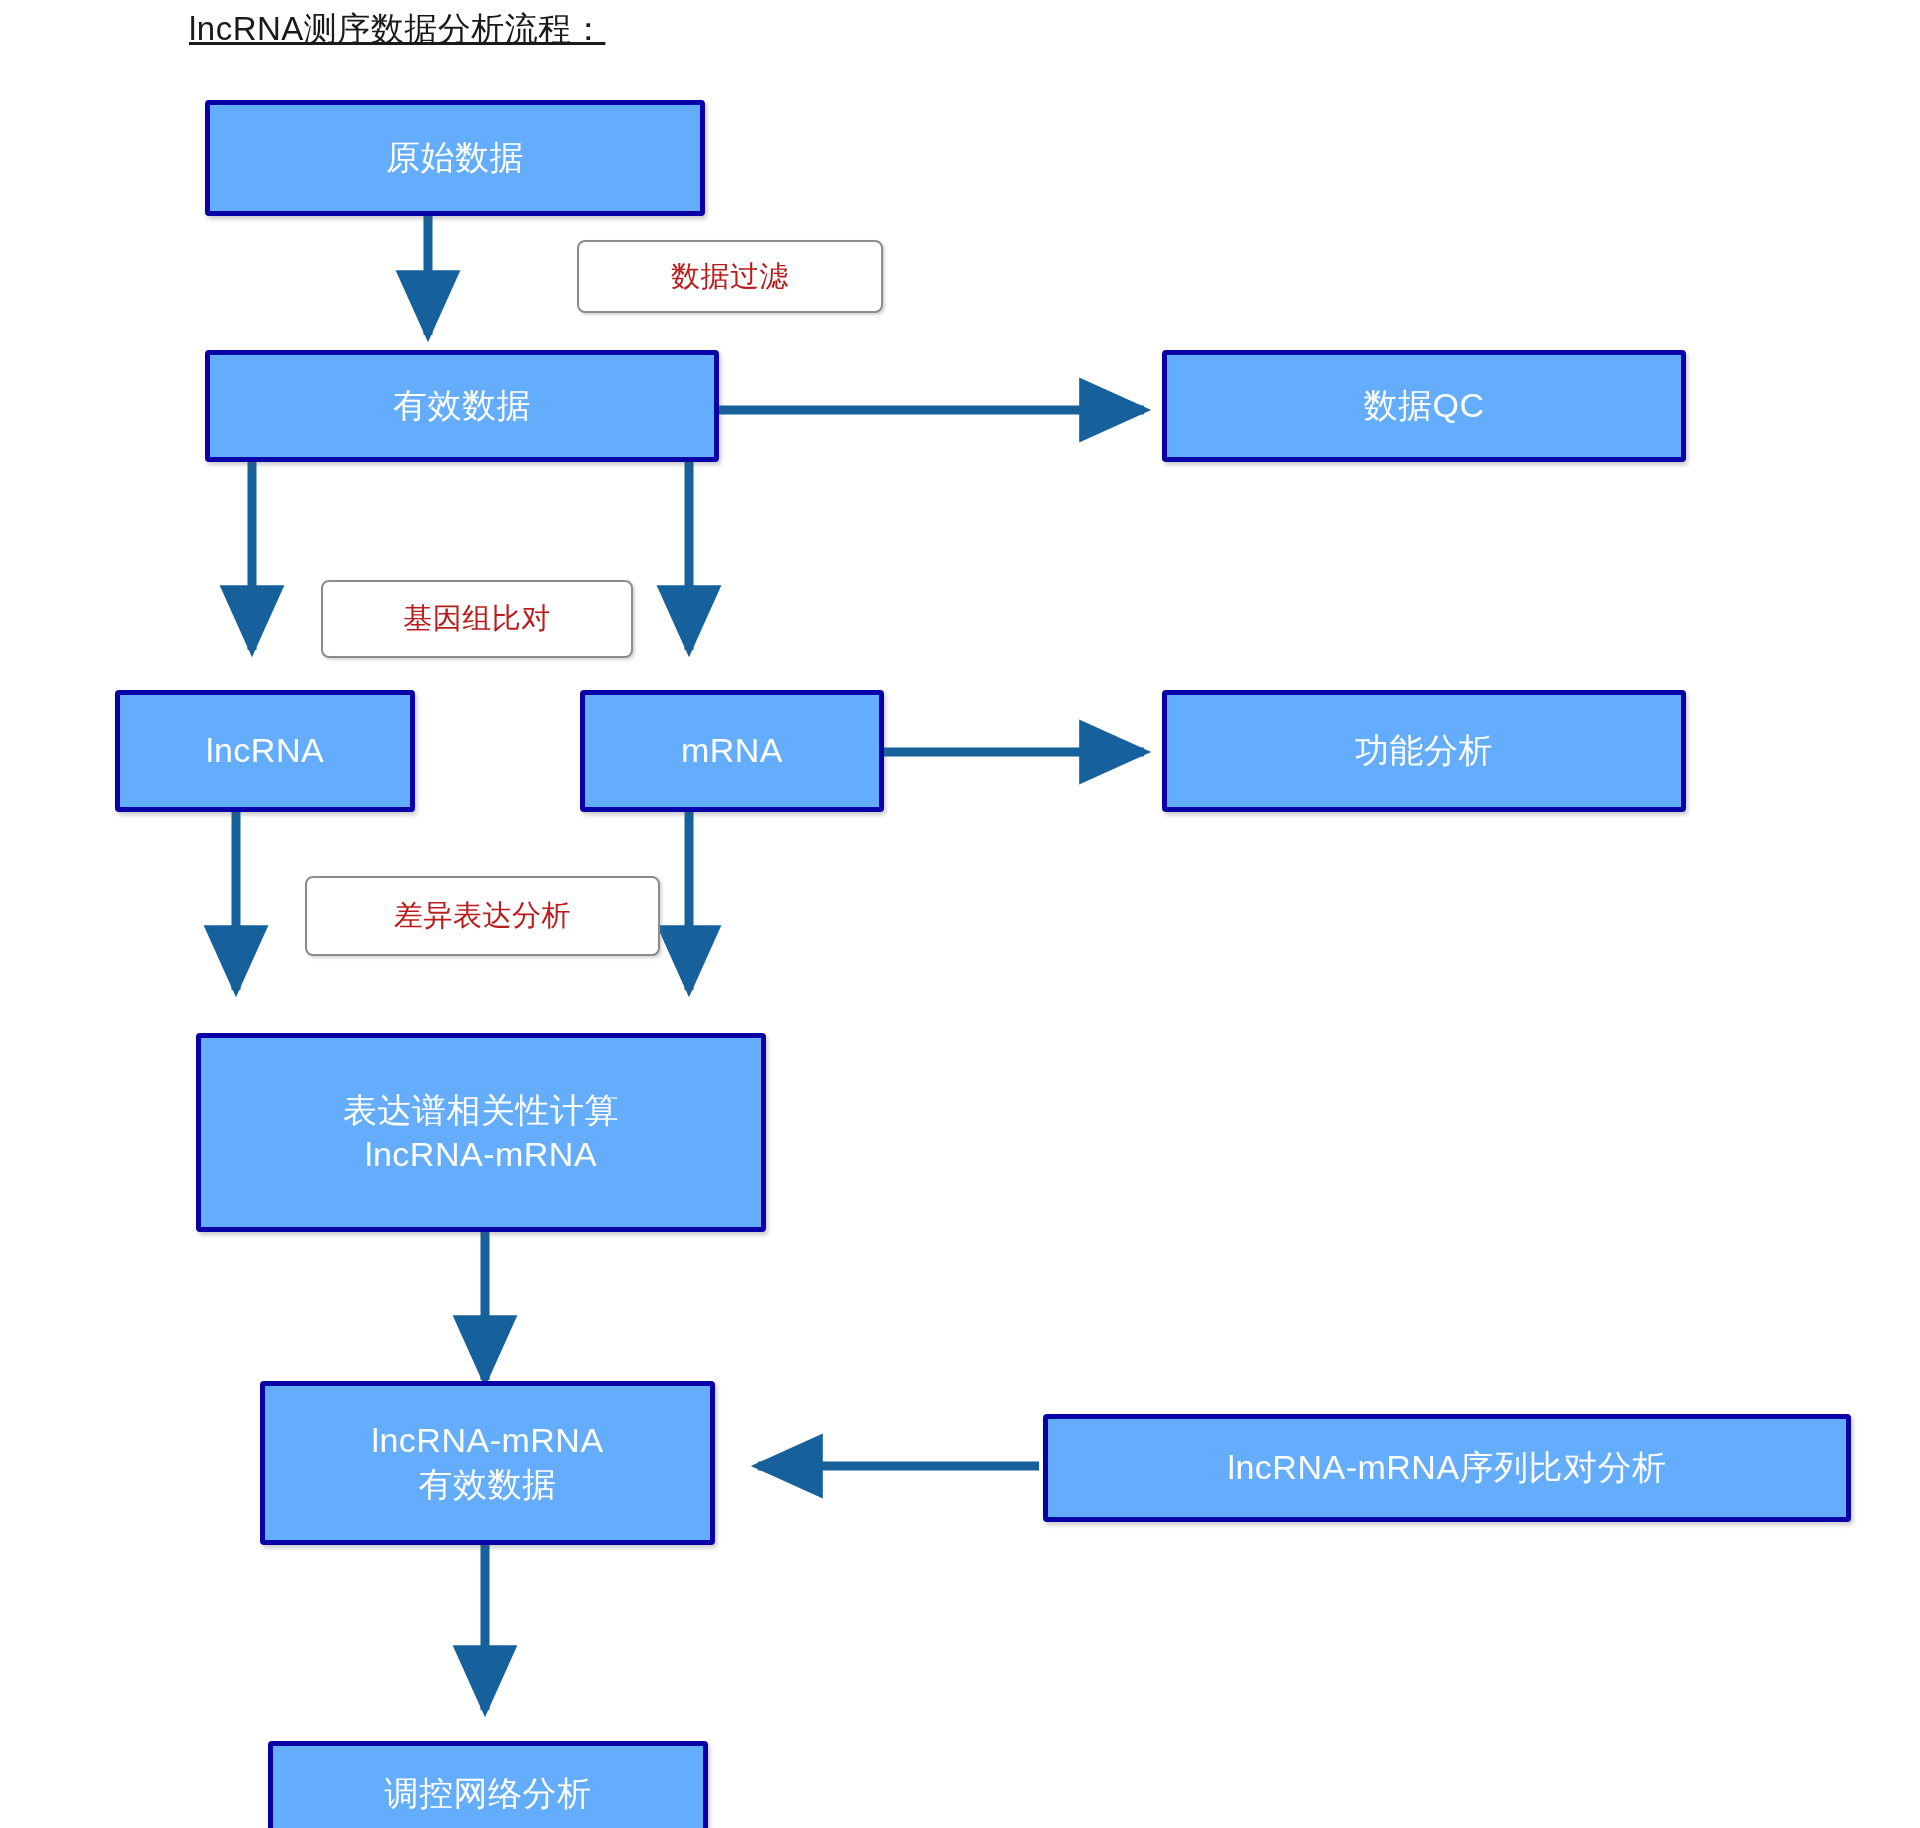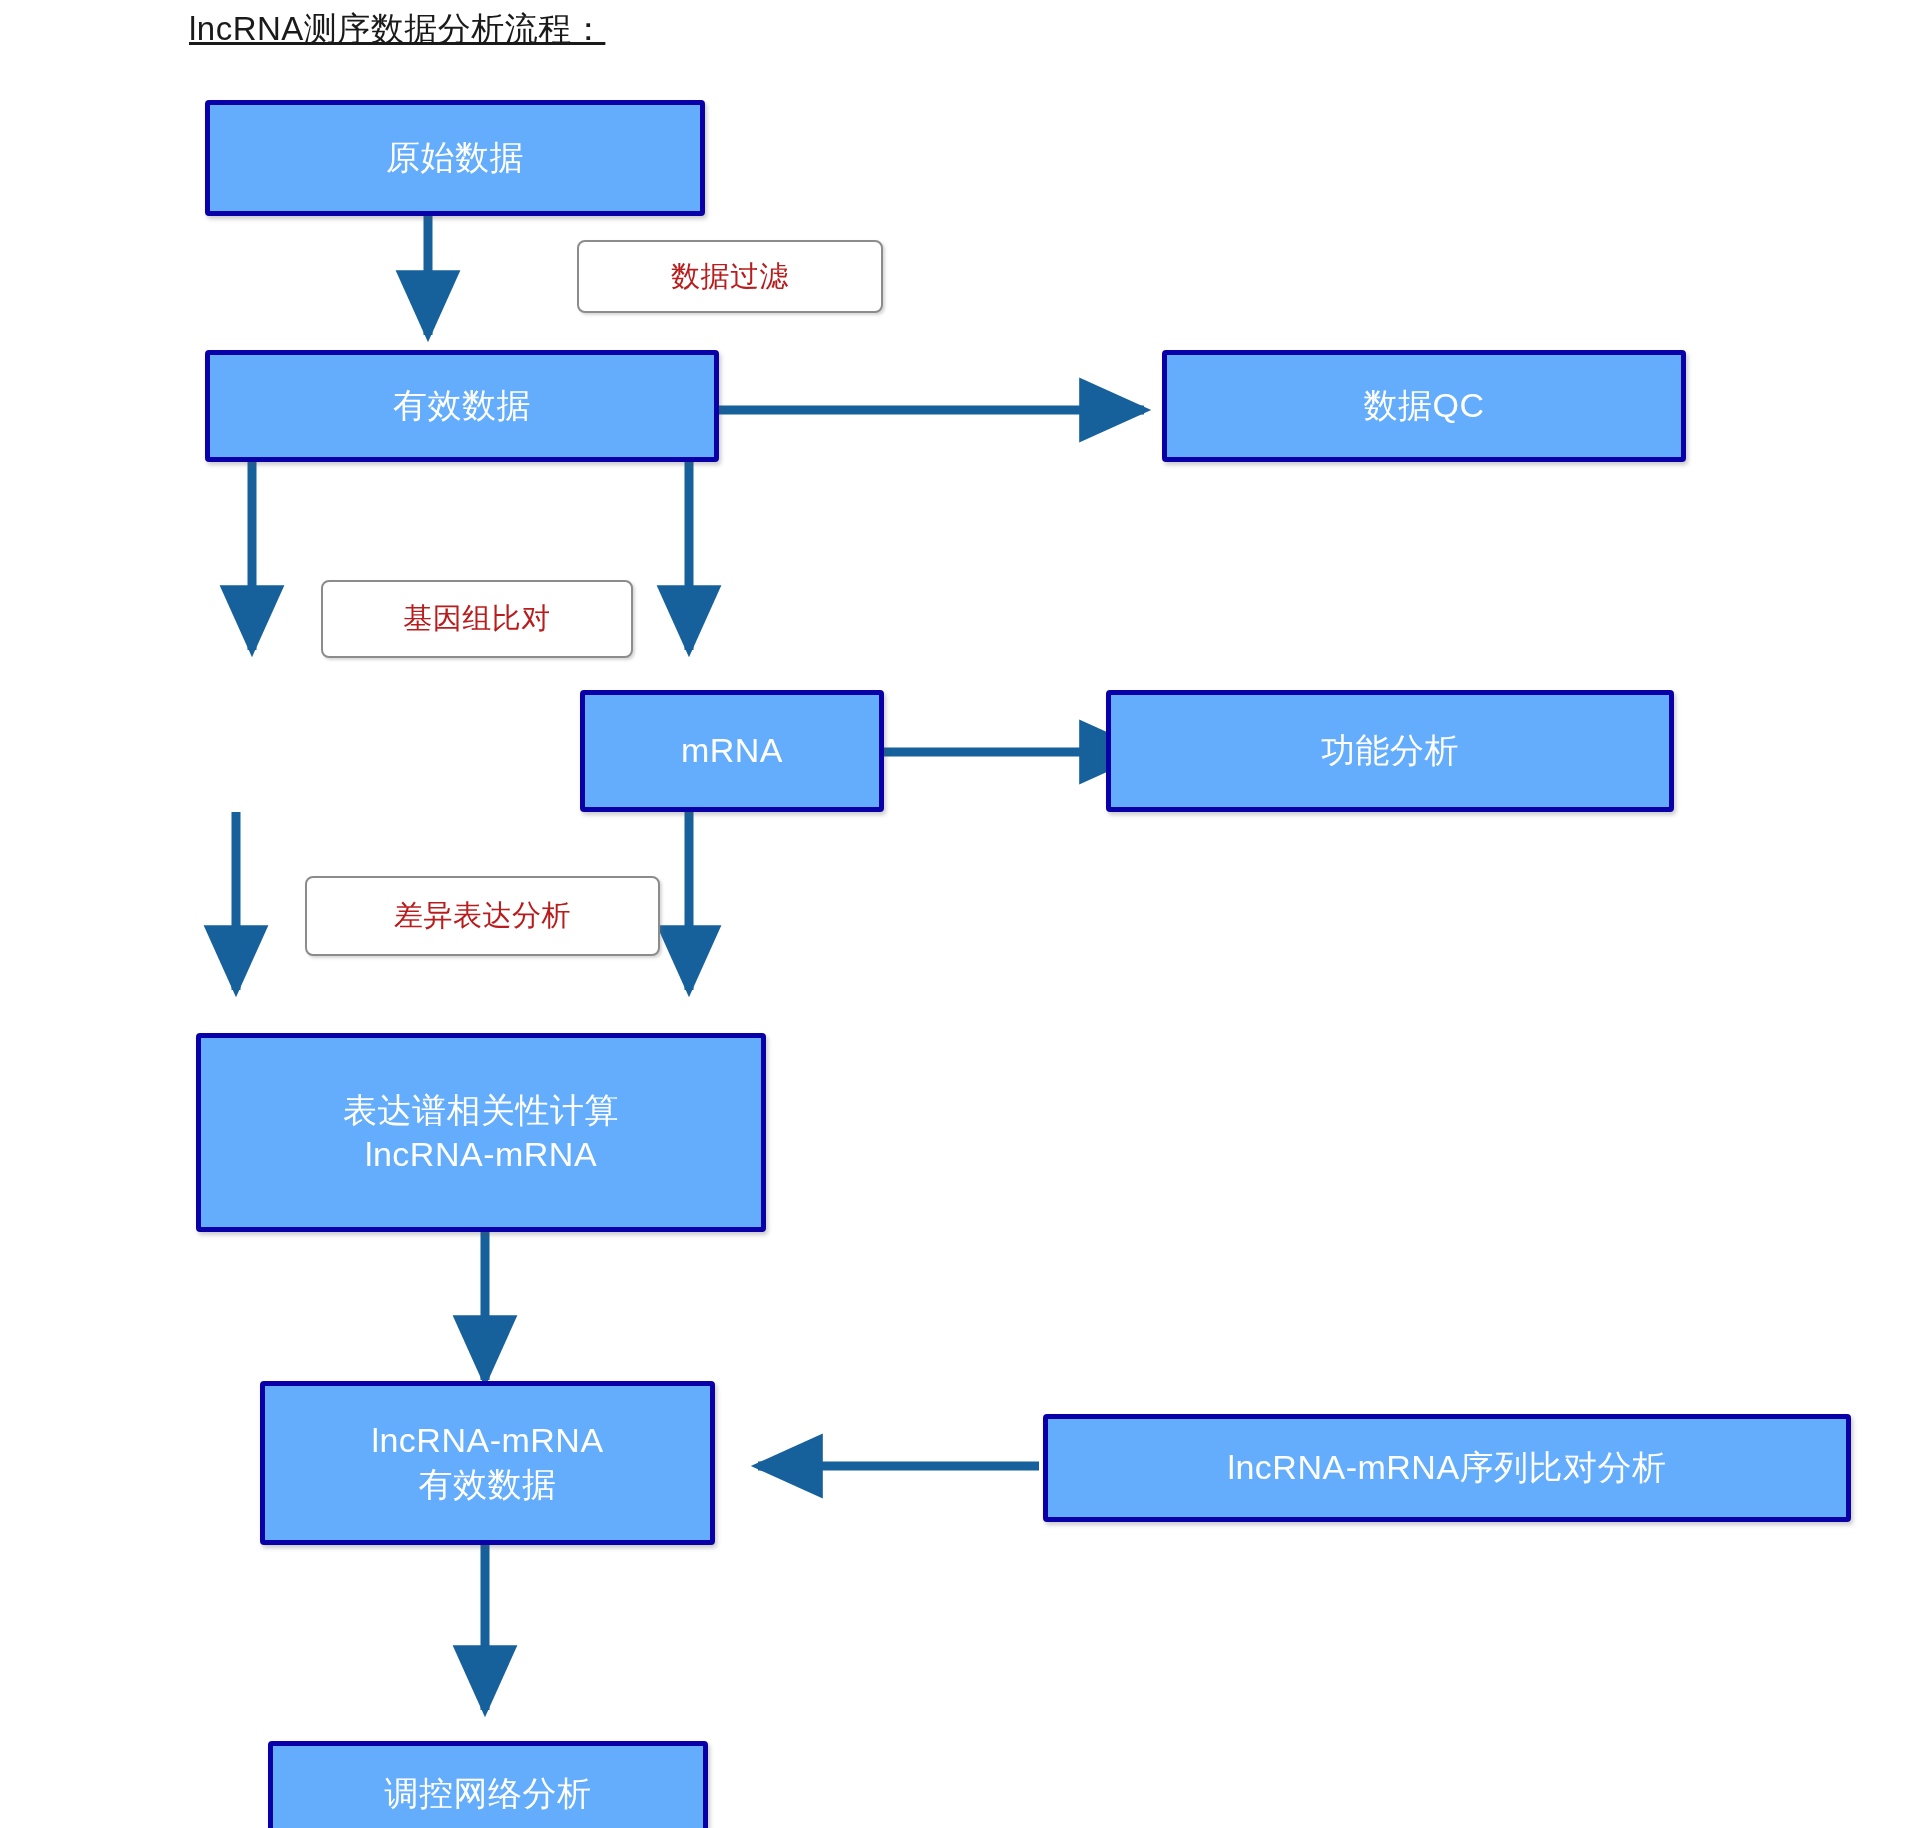--- a/index.html
+++ b/index.html
@@ -121,26 +121,29 @@
   </div>
 
   <div class="node" style="left:205px; top:350px; width:514px; height:112px;">
     <span>有效数据</span>
   </div>
 
   <div class="node" style="left:1162px; top:350px; width:524px; height:112px;">
     <span>数据QC</span>
   </div>
 
+  <div class="node" style="left:115px; top:690px; width:300px; height:122px;">
+    <span>lncRNA</span>
+  </div>
 
   <div class="node" style="left:580px; top:690px; width:304px; height:122px;">
     <span>mRNA</span>
   </div>
 
-  <div class="node" style="left:1106px; top:690px; width:568px; height:122px;">
+  <div class="node" style="left:1162px; top:690px; width:524px; height:122px;">
     <span>功能分析</span>
   </div>
 
   <div class="node" style="left:196px; top:1033px; width:570px; height:199px; flex-direction:column;">
     <span>表达谱相关性计算</span>
     <span>lncRNA-mRNA</span>
   </div>
 
   <div class="node" style="left:260px; top:1381px; width:455px; height:164px; flex-direction:column;">
     <span>lncRNA-mRNA</span>

